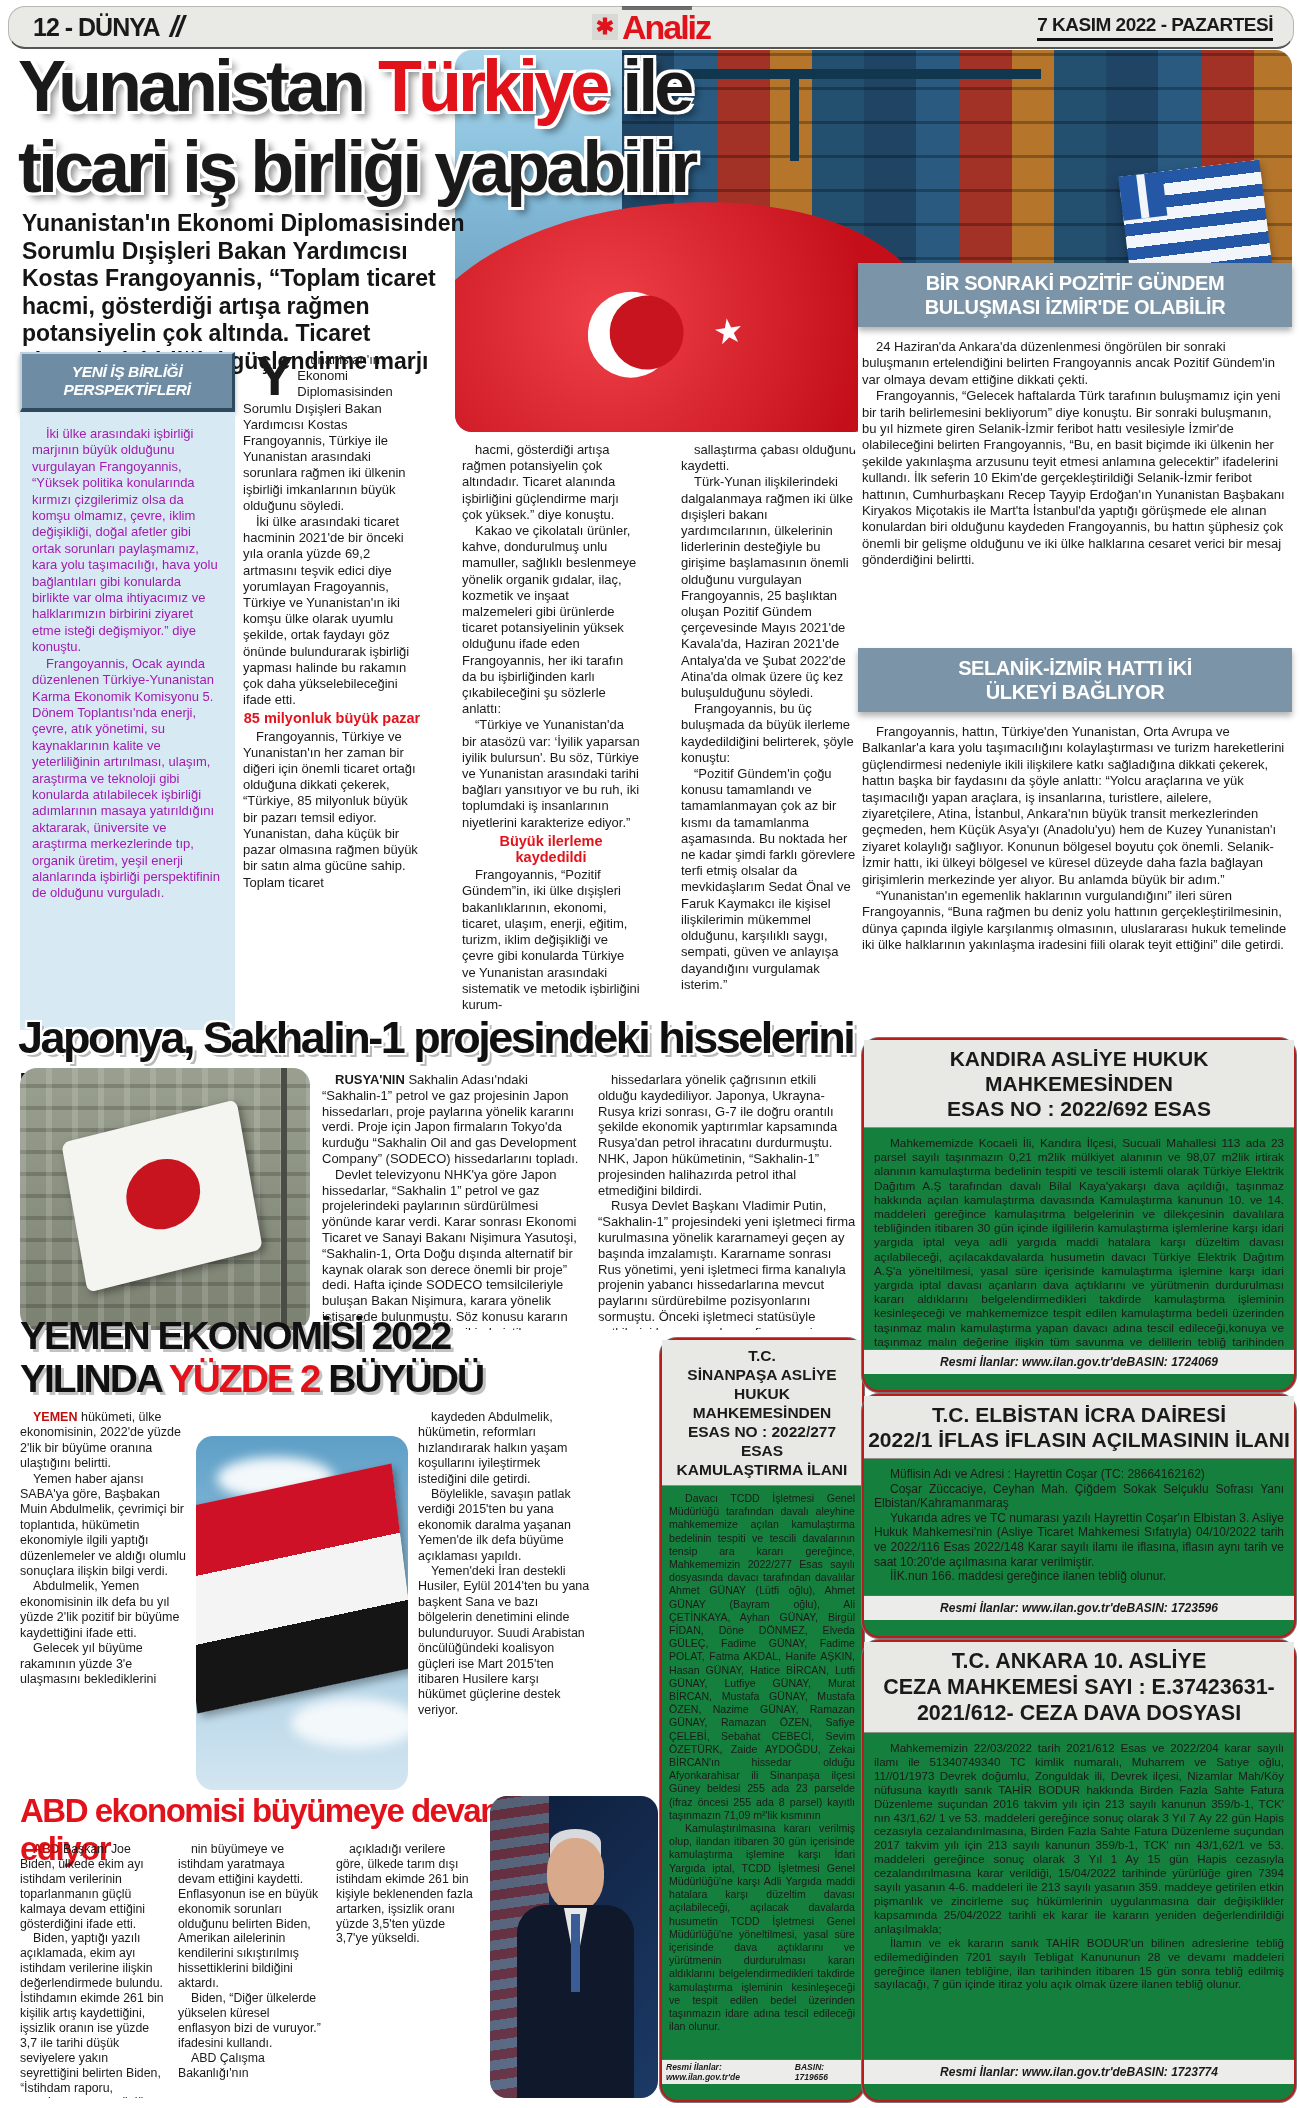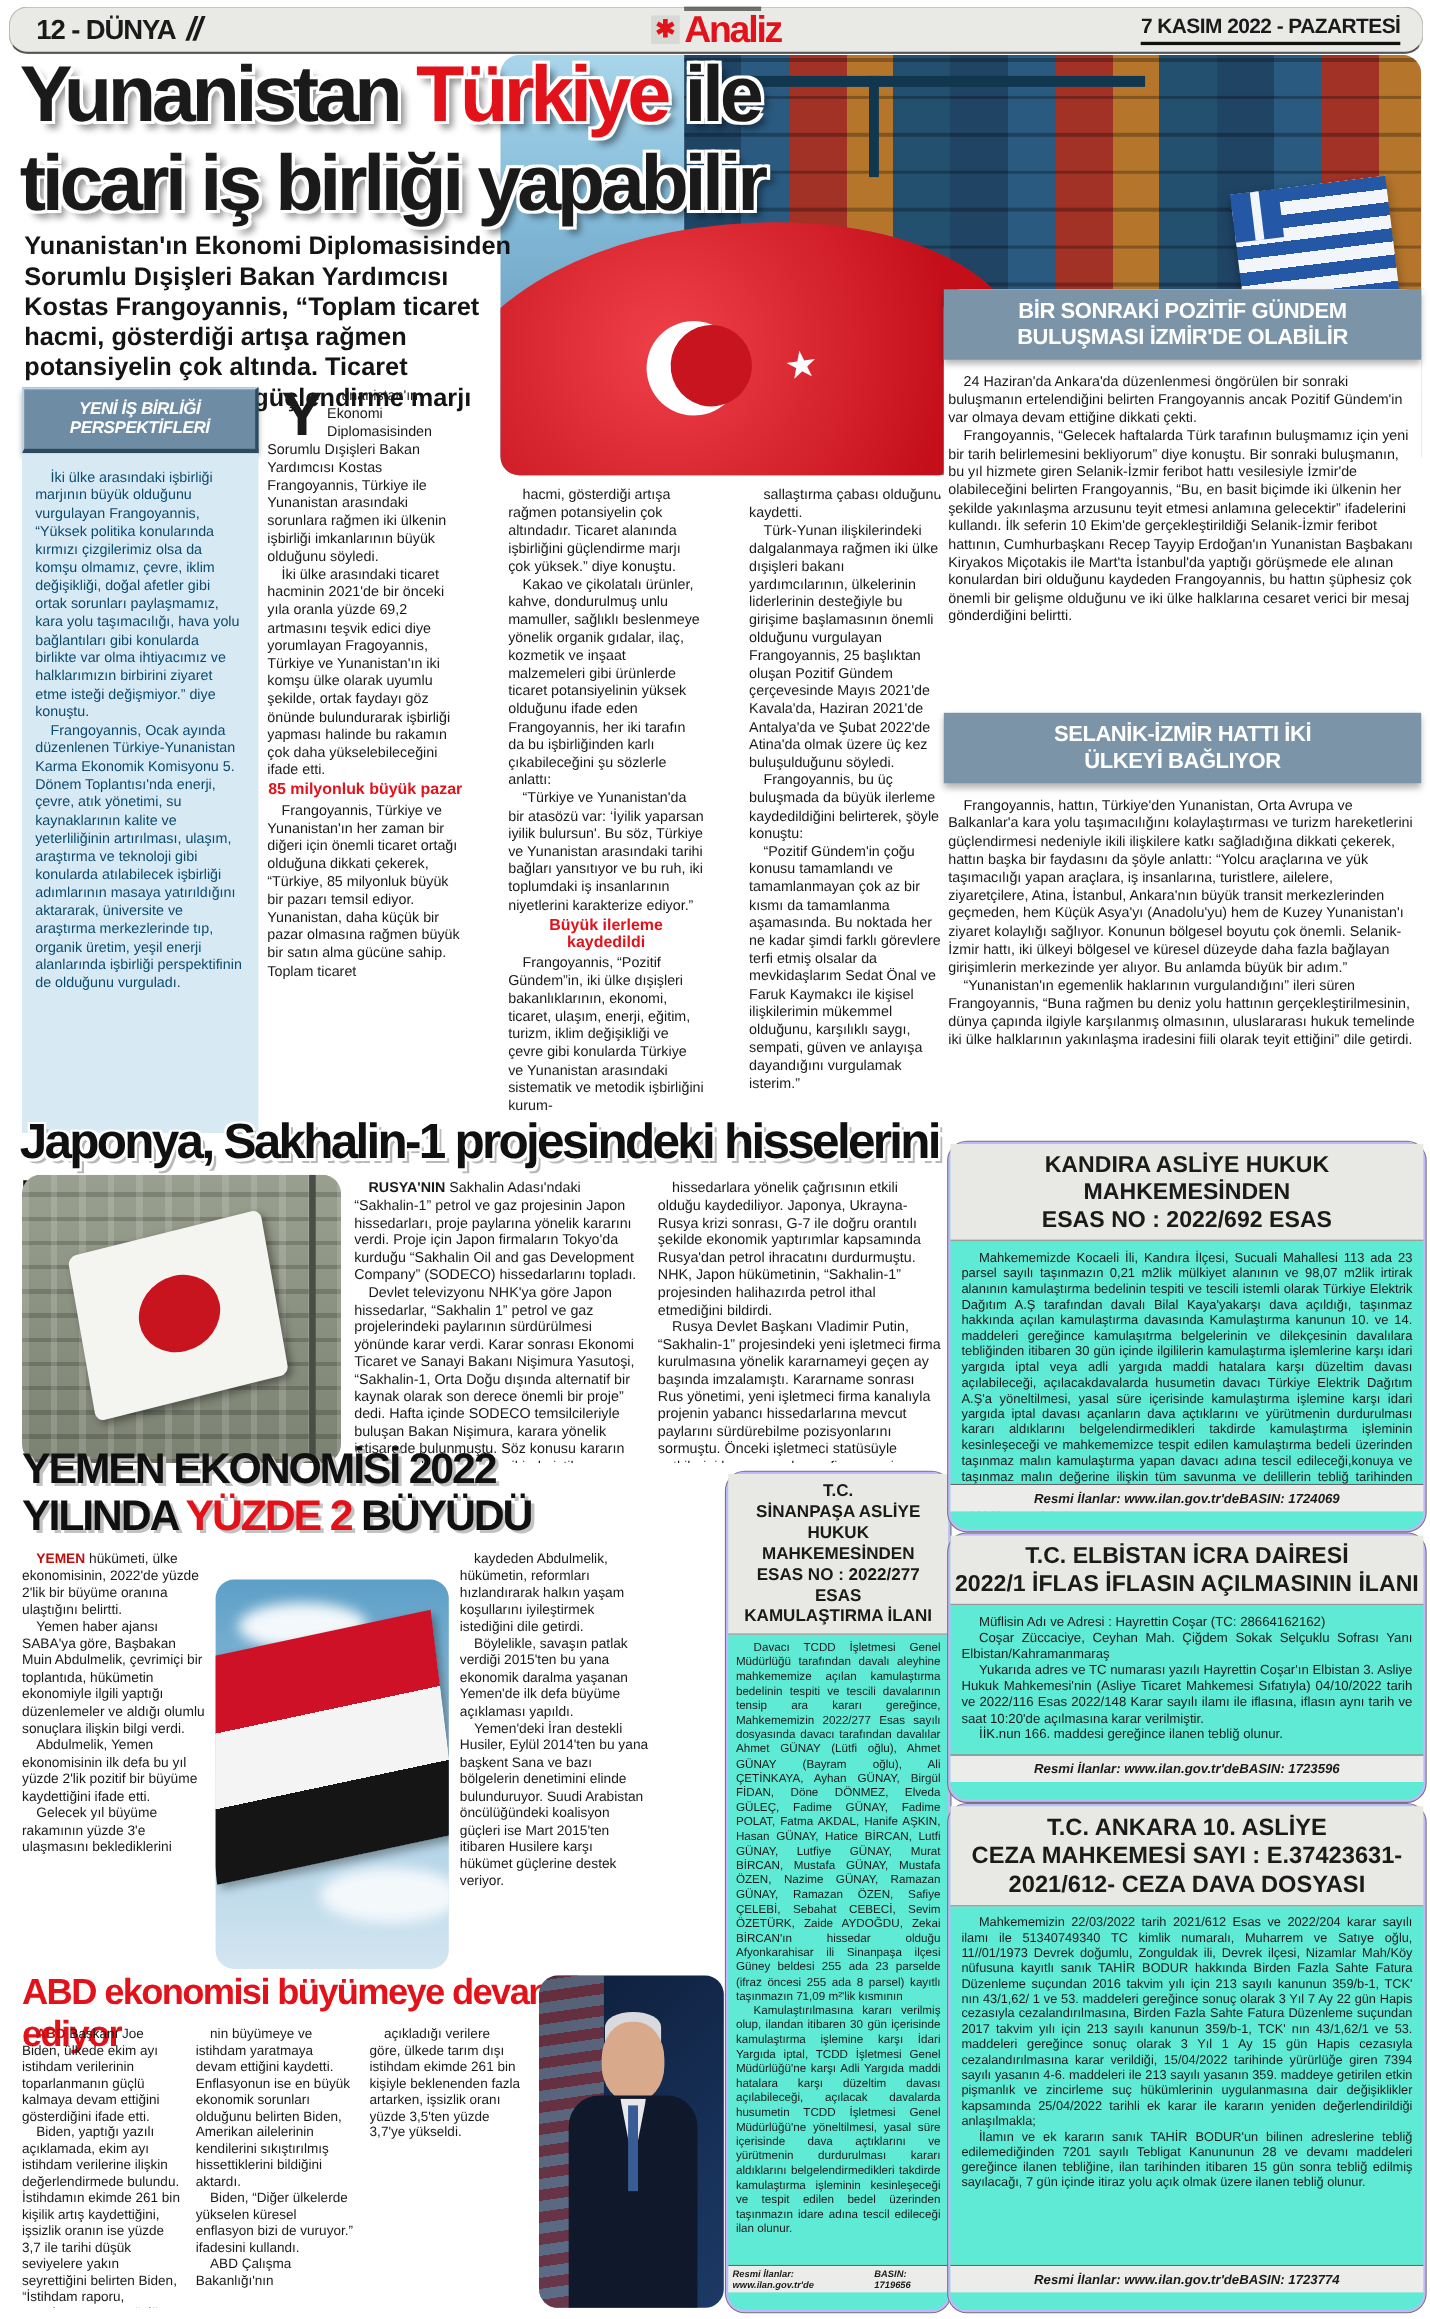--- a/index.html
+++ b/index.html
@@ -47,21 +47,21 @@
   .headline .red{color:#e2121b;}
   .dek{left:22px;top:210px;width:448px;font-size:23px;line-height:27.5px;font-weight:600;color:#141414;}
 
   
   .sidebox{left:20px;top:352px;width:215px;height:672px;}
   .sidebox-head{background:#6e8da4;color:#fff;font-weight:800;font-style:italic;font-size:15.5px;
     text-align:center;padding:9px 2px;letter-spacing:-0.4px;
     border-top:2px solid #bdd2de;border-left:2px solid #bdd2de;border-right:3px solid #2e4a5e;border-bottom:4px solid #2e4a5e;
     box-shadow:0 3px 5px rgba(0,0,0,.3);}
   .sidebox-body{background:#d7eaf4;height:604px;padding:14px 14px 0 12px;overflow:hidden;
-    color:#0c4a6e;font-size:13px;line-height:16.4px;font-weight:500;}
+    color:#a21caf;font-size:13px;line-height:16.4px;font-weight:500;}
   .sidebox-body p{margin:0;text-indent:14px;}
 
   
   .col{overflow:hidden;font-size:13px;line-height:16.2px;}
   .col p,.bp{margin:0;text-indent:13px;}
   .subhead{color:#e2121b;font-weight:800;font-size:14.5px;text-align:center;margin:2px 0;text-indent:0;}
   .dropcap{float:left;font-size:56px;line-height:44px;font-weight:800;padding:2px 4px 0 0;}
   .colA{left:243px;top:352px;width:178px;height:672px;}
   .colB{left:462px;top:442px;width:178px;height:582px;}
   .colC{left:681px;top:442px;width:176px;height:582px;}
@@ -114,21 +114,21 @@
     background:repeating-linear-gradient(0deg,rgba(170,60,64,.55) 0 10px,rgba(220,220,225,.35) 10px 20px);
     transform:skewY(-8deg);}
   .bd-head{position:absolute;left:34%;top:14%;width:34%;height:24%;background:#d9a98c;border-radius:46%;}
   .bd-hair{position:absolute;left:36%;top:11%;width:30%;height:9%;background:#d8dadd;border-radius:50% 50% 0 0;}
   .bd-body{position:absolute;left:16%;top:36%;width:70%;height:64%;background:#10182b;border-radius:28px 28px 0 0;}
   .bd-shirt{position:absolute;left:44%;top:37%;width:14%;height:20%;background:#e8e8ea;
     clip-path:polygon(0 0,100% 0,50% 100%);}
   .bd-tie{position:absolute;left:48.5%;top:39%;width:5%;height:26%;background:#3a5c96;}
 
   
-  .notice{background:#5eead4;border:2px solid #c4b5fd;box-shadow:0 0 0 1px #777;}
+  .notice{background:#15803d;border:2px solid #b91c1c;box-shadow:0 0 0 1px #777;}
   .notice-head{background:#e8e8e5;border-bottom:1px solid #8f8f8c;text-align:center;font-weight:800;padding:6px 4px;}
   .notice-body{padding:8px 10px 0 10px;text-align:justify;overflow:hidden;}
   .notice-body .bp{text-indent:16px;}
   .notice-foot{position:absolute;left:0;right:0;bottom:16px;height:24px;background:#ececea;border-top:1px solid #666;
     display:flex;justify-content:center;align-items:center;padding:0 8px;font-weight:800;font-size:12px;font-style:italic;}
   .sinanpasa{left:660px;top:1338px;width:200px;height:760px;}
   .sinanpasa .notice-head{font-size:15.5px;line-height:19px;}
   .sinanpasa .notice-body{font-size:10.6px;line-height:13.2px;height:580px;padding:6px 7px 0 7px;}
   .sinanpasa .notice-foot{font-size:8.5px;padding:0 4px;}
   .kandira{left:862px;top:1038px;width:430px;height:350px;}

